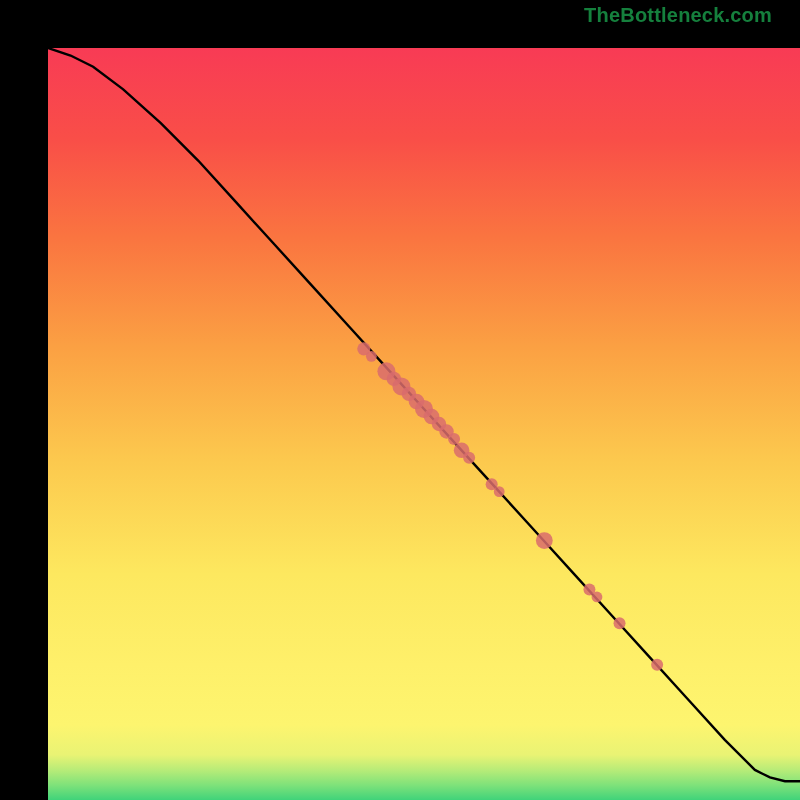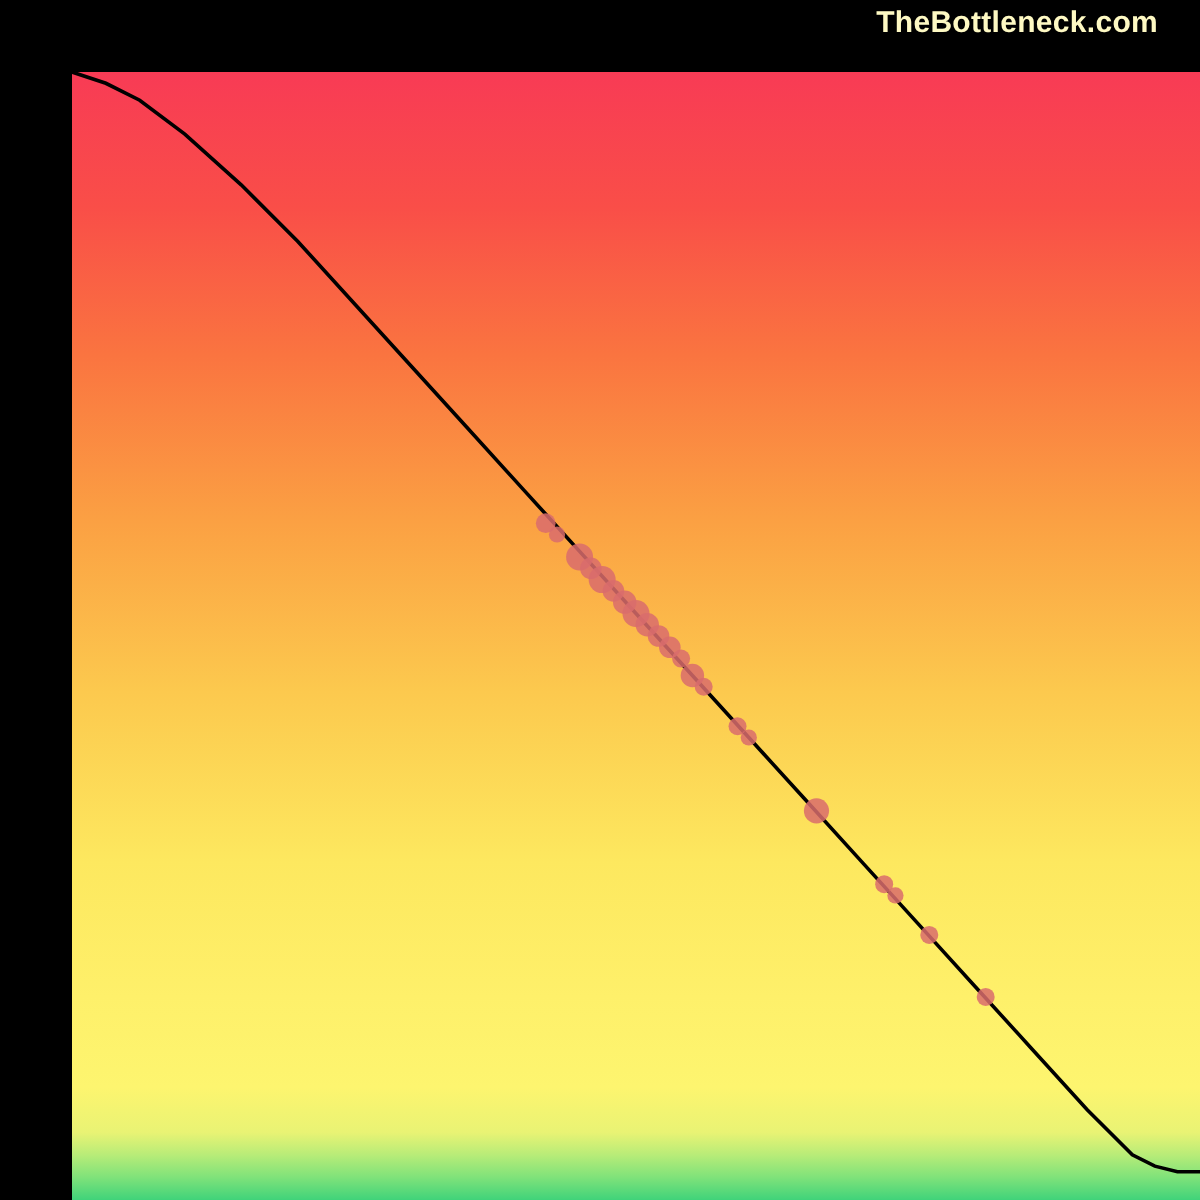--- a/index.html
+++ b/index.html
@@ -12,21 +12,21 @@
     height: 752px;
     background: #000;
   }
   .watermark {
     position: absolute;
     top: 4px;
     right: 28px;
     font-family: Arial, Helvetica, sans-serif;
     font-size: 20px;
     font-weight: 600;
-    color: #fef9c3;
+    color: #15803d;
     letter-spacing: 0.2px;
   }
   .plot {
     position: absolute;
     left: 24px;
     top: 24px;
     width: 752px;
     height: 752px;
   }
 </style>

